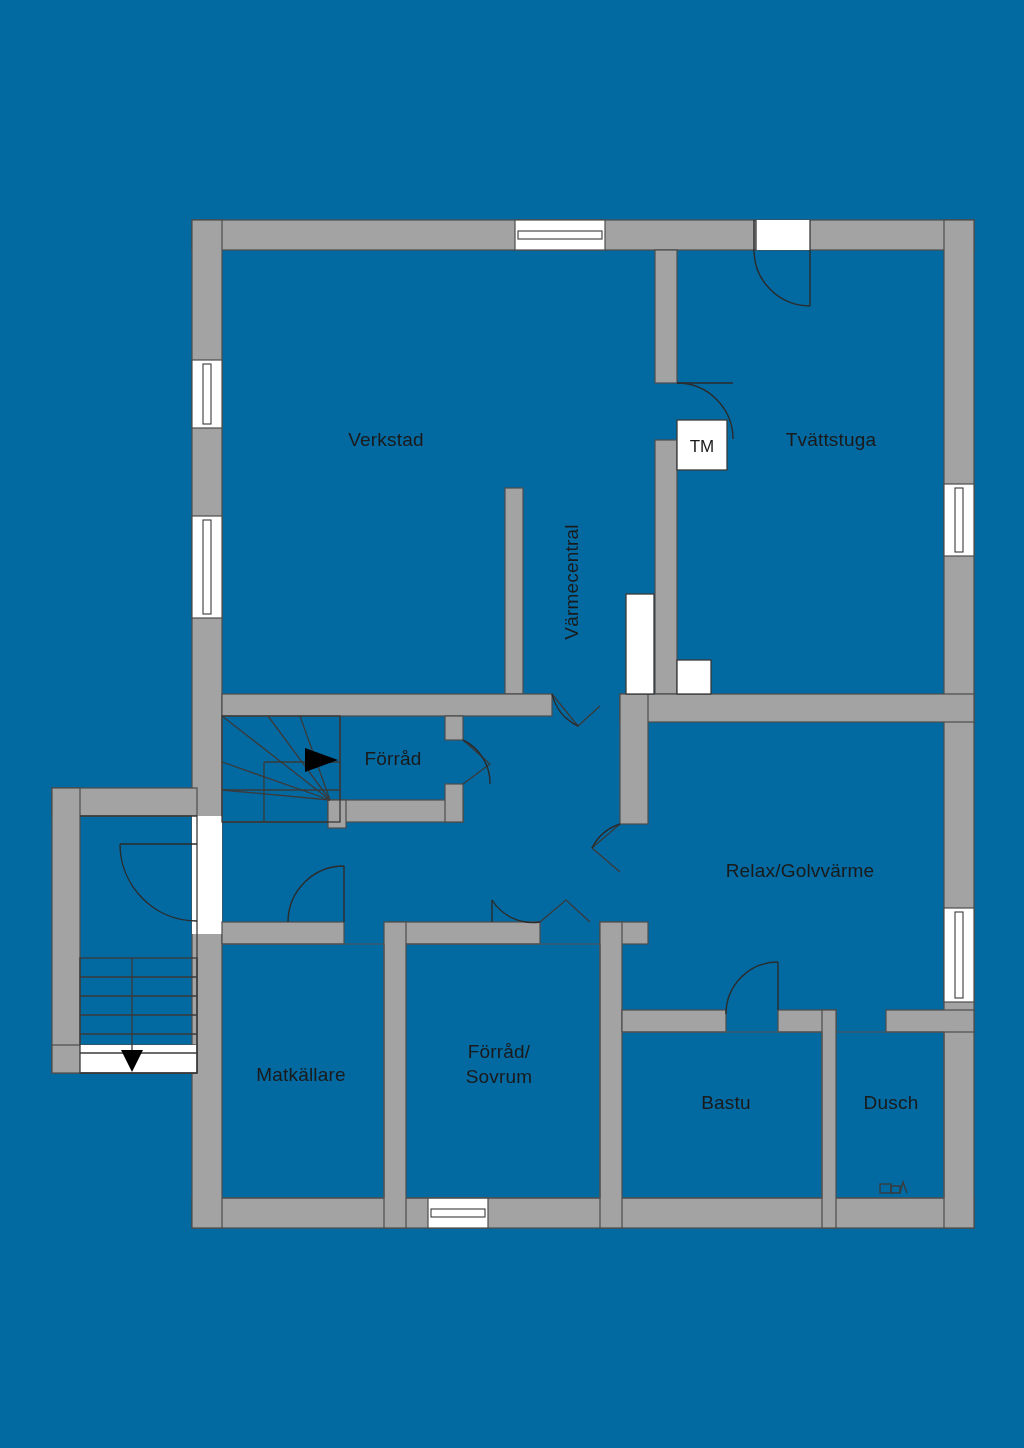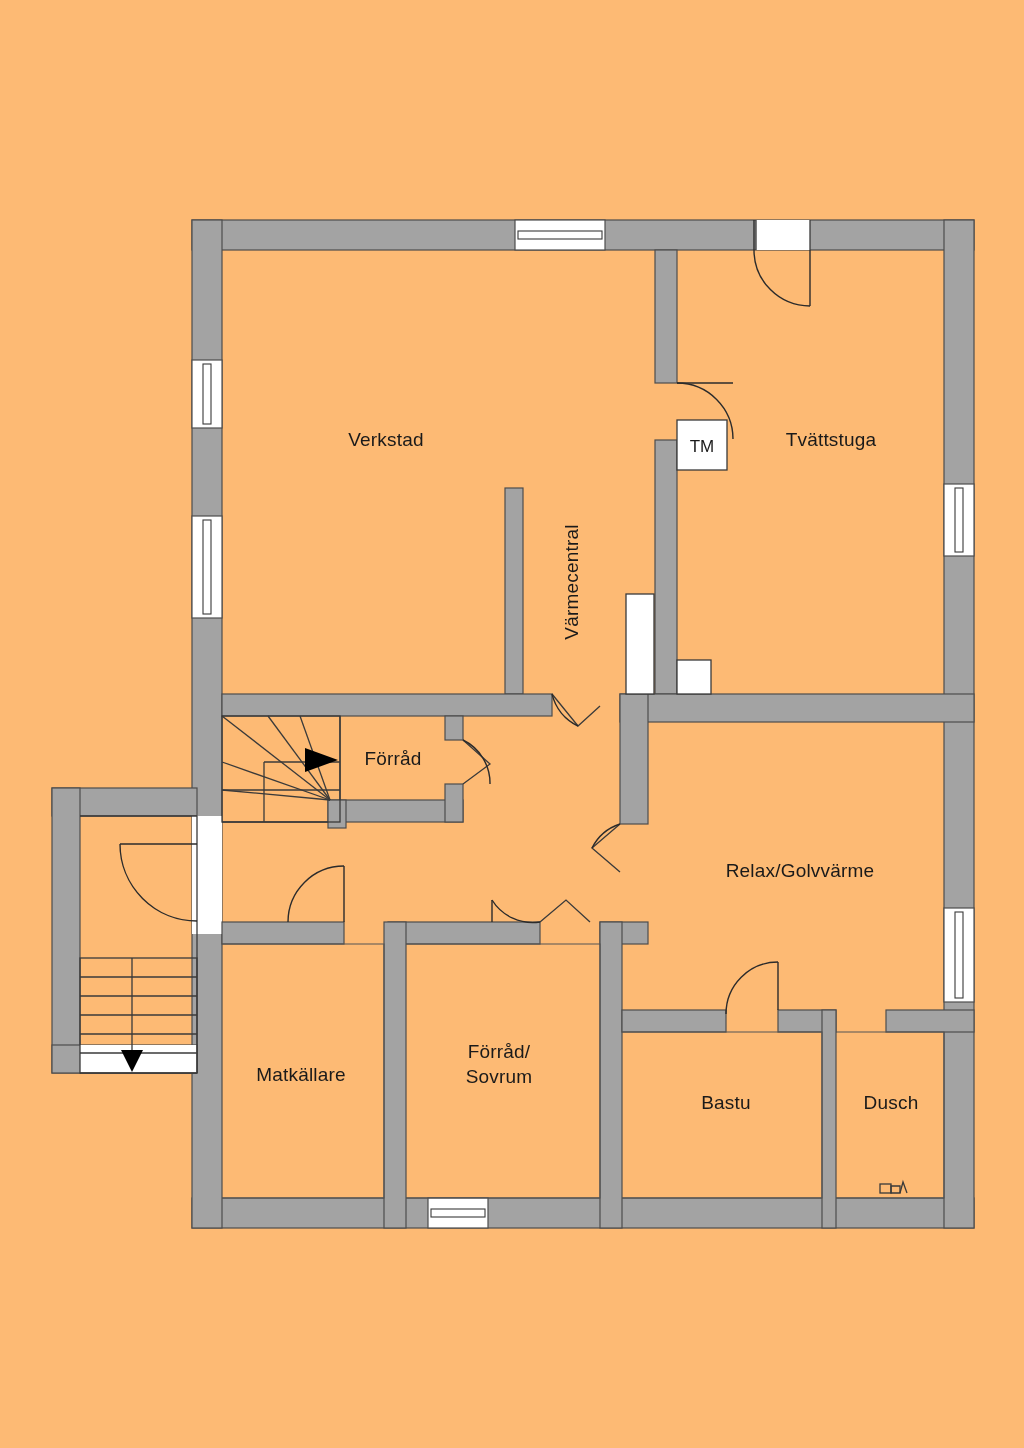--- a/index.html
+++ b/index.html
@@ -10,21 +10,21 @@
   body {
     width: 1024px;
     height: 1448px;
     font-family: "Liberation Sans", sans-serif;
     overflow: hidden;
   }
   #floorplan-root {
     position: relative;
     width: 1024px;
     height: 1448px;
-    background: #fdba74;
+    background: #0369a1;
   }
   svg#plan {
     display: block;
     width: 1024px;
     height: 1448px;
   }
   .wall {
     fill: #a3a3a3;
     stroke: #4d4d4d;
     stroke-width: 1.2;

